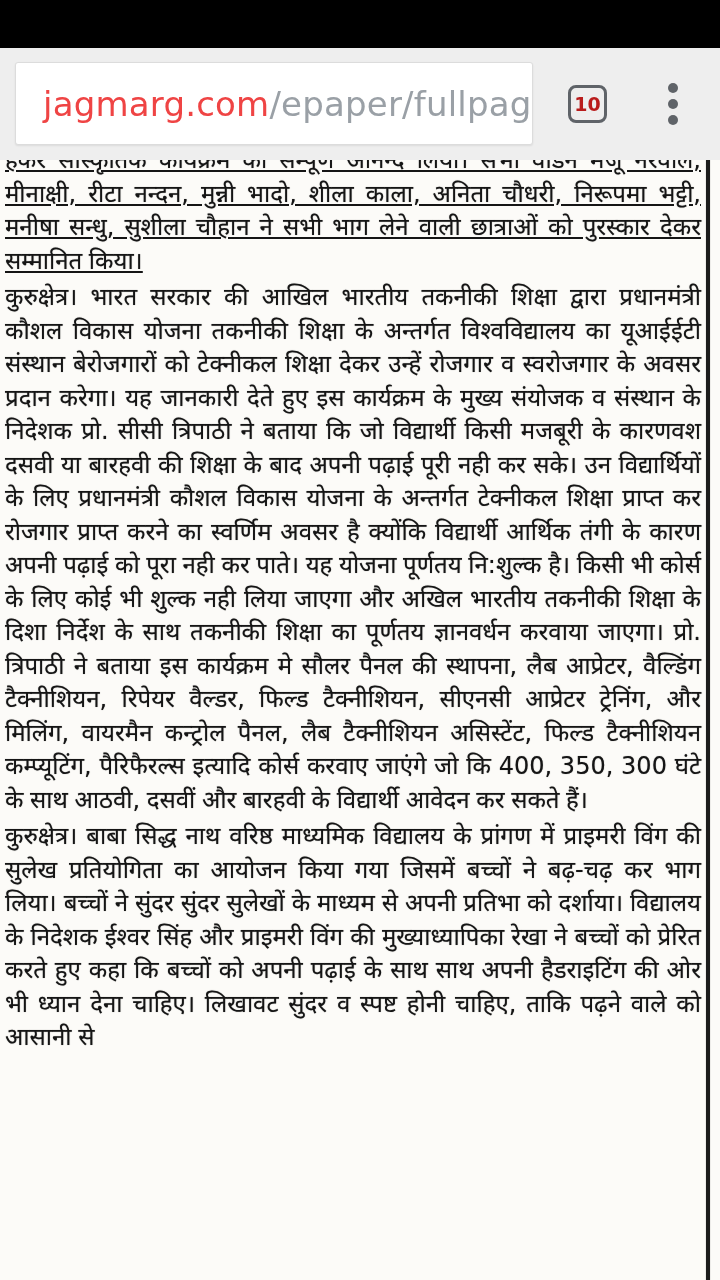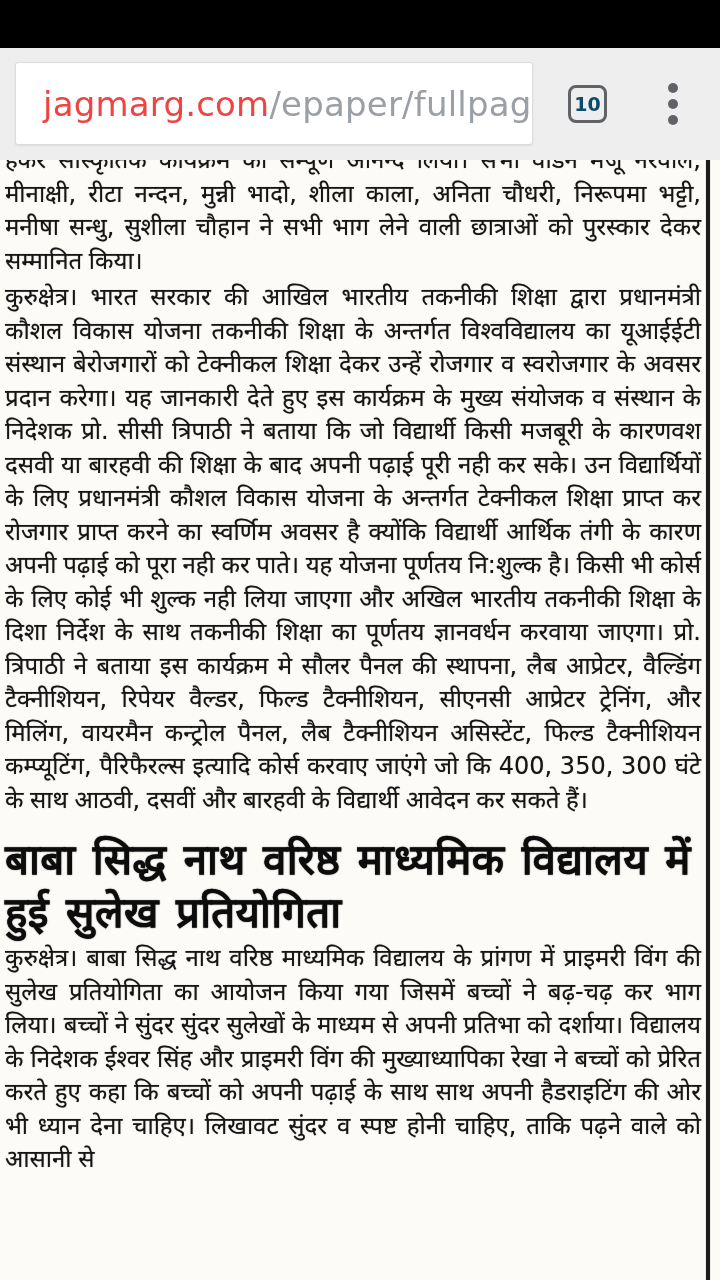--- a/index.html
+++ b/index.html
@@ -41,21 +41,21 @@
   .url-domain { color: #ef4444; }
   .url-path { color: #9aa0a6; }
 
   .tab-button {
     position: absolute;
     left: 568px; top: 37px;
     width: 39px; height: 38px;
     border: 3.5px solid #5f6368;
     border-radius: 8px;
     display: flex; align-items: center; justify-content: center;
-    color: #0c4a6e;
+    color: #b91c1c;
     font-size: 19px;
     font-weight: bold;
     background: transparent;
   }
   .menu-button {
     position: absolute;
     left: 660px; top: 34px;
     width: 26px; height: 44px;
     display: flex; flex-direction: column;
     align-items: center; justify-content: space-between;
@@ -89,21 +89,21 @@
     box-shadow: 0 0 1px rgba(0,0,0,0.6);
   }
   .news-body {
     font-size: 24px;
     line-height: 33.5px;
     text-align: justify;
     text-justify: inter-word;
     text-shadow: 0 0 1px rgba(10,10,10,0.45);
     word-spacing: -1px;
   }
-  .fragment-top { margin-top: -16px; }
+  .fragment-top { margin-top: -16px; text-decoration: underline; }
   .headline {
     font-size: 42px;
     line-height: 53px;
     font-weight: bold;
     color: #0c0c0c;
     text-shadow: 0 0 1.2px rgba(0,0,0,0.8);
     letter-spacing: 0.5px;
     word-spacing: 2px;
   }
   .headline-1 { margin-top: 14px; }
@@ -130,19 +130,18 @@
 </div>
 
 <div class="paper">
   <div class="paper-inner">
 
     <p class="news-body fragment-top">हकर सांस्कृतिक कार्यक्रम का सम्पूर्ण आनन्द लिया। सभी वाडन मंजू नरवाल, मीनाक्षी, रीटा नन्दन, मुन्नी भादो, शीला काला, अनिता चौधरी, निरूपमा भट्टी, मनीषा सन्धु, सुशीला चौहान ने सभी भाग लेने वाली छात्राओं को पुरस्कार देकर सम्मानित किया।</p>
 
 
     <p class="news-body article-body">कुरुक्षेत्र। भारत सरकार की आखिल भारतीय तकनीकी शिक्षा द्वारा प्रधानमंत्री कौशल विकास योजना तकनीकी शिक्षा के अन्तर्गत विश्वविद्यालय का यूआईईटी संस्थान बेरोजगारों को टेक्नीकल शिक्षा देकर उन्हें रोजगार व स्वरोजगार के अवसर प्रदान करेगा। यह जानकारी देते हुए इस कार्यक्रम के मुख्य संयोजक व संस्थान के निदेशक प्रो. सीसी त्रिपाठी ने बताया कि जो विद्यार्थी किसी मजबूरी के कारणवश दसवी या बारहवी की शिक्षा के बाद अपनी पढ़ाई पूरी नही कर सके। उन विद्यार्थियों के लिए प्रधानमंत्री कौशल विकास योजना के अन्तर्गत टेक्नीकल शिक्षा प्राप्त कर रोजगार प्राप्त करने का स्वर्णिम अवसर है क्योंकि विद्यार्थी आर्थिक तंगी के कारण अपनी पढ़ाई को पूरा नही कर पाते। यह योजना पूर्णतय नि:शुल्क है। किसी भी कोर्स के लिए कोई भी शुल्क नही लिया जाएगा और अखिल भारतीय तकनीकी शिक्षा के दिशा निर्देश के साथ तकनीकी शिक्षा का पूर्णतय ज्ञानवर्धन करवाया जाएगा। प्रो. त्रिपाठी ने बताया इस कार्यक्रम मे सौलर पैनल की स्थापना, लैब आप्रेटर, वैल्डिंग टैक्नीशियन, रिपेयर वैल्डर, फिल्ड टैक्नीशियन, सीएनसी आप्रेटर ट्रेनिंग, और मिलिंग, वायरमैन कन्ट्रोल पैनल, लैब टैक्नीशियन असिस्टेंट, फिल्ड टैक्नीशियन कम्प्यूटिंग, पैरिफैरल्स इत्यादि कोर्स करवाए जाएंगे जो कि 400, 350, 300 घंटे के साथ आठवी, दसवीं और बारहवी के विद्यार्थी आवेदन कर सकते हैं।</p>
 
-    <h1 class="headline headline-2">बाबा सिद्ध नाथ वरिष्ठ माध्यमिक विद्यालय में हुई सुलेख प्रतियोगिता</h1>
 
     <p class="news-body article-body">कुरुक्षेत्र। बाबा सिद्ध नाथ वरिष्ठ माध्यमिक विद्यालय के प्रांगण में प्राइमरी विंग की सुलेख प्रतियोगिता का आयोजन किया गया जिसमें बच्चों ने बढ़-चढ़ कर भाग लिया। बच्चों ने सुंदर सुंदर सुलेखों के माध्यम से अपनी प्रतिभा को दर्शाया। विद्यालय के निदेशक ईश्वर सिंह और प्राइमरी विंग की मुख्याध्यापिका रेखा ने बच्चों को प्रेरित करते हुए कहा कि बच्चों को अपनी पढ़ाई के साथ साथ अपनी हैडराइटिंग की ओर भी ध्यान देना चाहिए। लिखावट सुंदर व स्पष्ट होनी चाहिए, ताकि पढ़ने वाले को आसानी से</p>
 
   </div>
   <div class="column-divider"></div>
 </div>
 
 </body></html>

